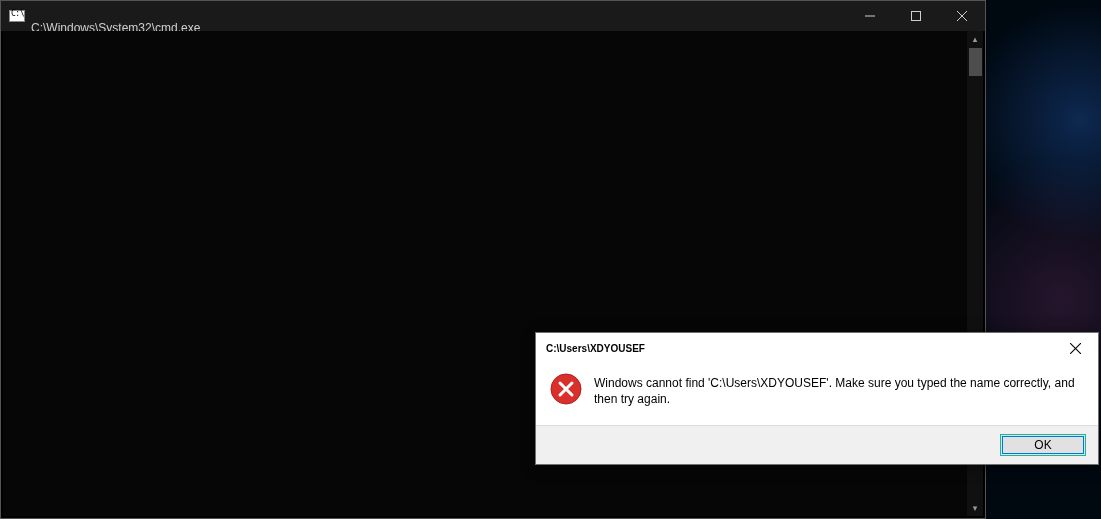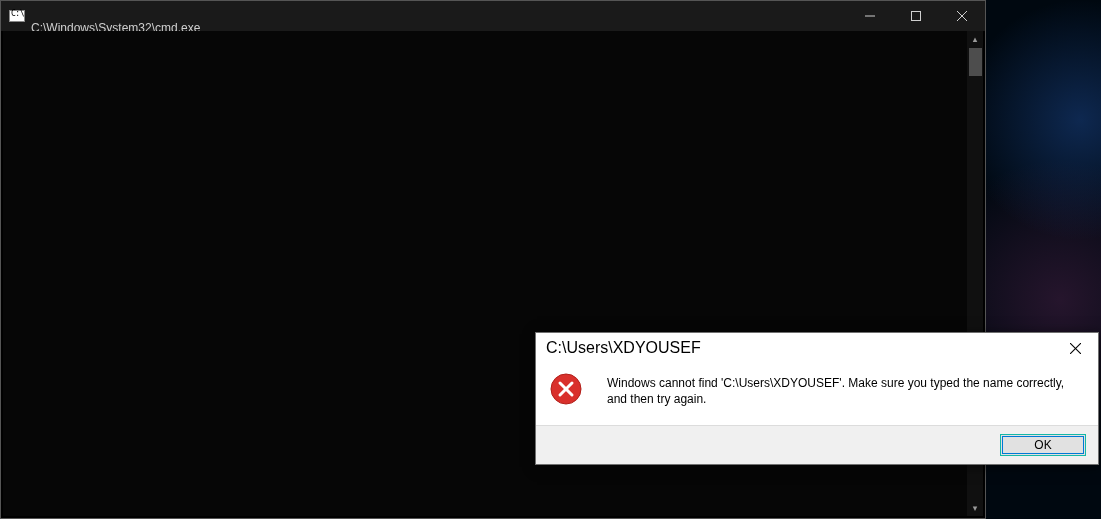--- a/index.html
+++ b/index.html
@@ -123,22 +123,22 @@
     color: #000;
   }
   .dialog-titlebar {
     height: 30px;
     display: flex;
     align-items: center;
     background: #fff;
   }
   .dialog-title {
     margin-left: 10px;
-    font-size: 16px;
-    font-weight: 400;
+    font-size: 10px;
+    font-weight: 700;
     flex: 1;
   }
   .dialog-close {
     width: 45px;
     height: 30px;
     display: flex;
     align-items: center;
     justify-content: center;
   }
   .dialog-close svg { display: block; }
@@ -152,21 +152,20 @@
   .error-icon {
     flex: 0 0 auto;
     width: 32px;
     height: 32px;
     margin-right: 12px;
   }
   .dialog-message {
     flex: 1;
     line-height: 1.35;
     padding-top: 2px;
-    margin-left: 13px;
   }
 
   .dialog-buttons {
     background: #f0f0f0;
     border-top: 1px solid #dcdcdc;
     padding: 8px 12px;
     display: flex;
     justify-content: flex-end;
   }
   .dialog-ok {

